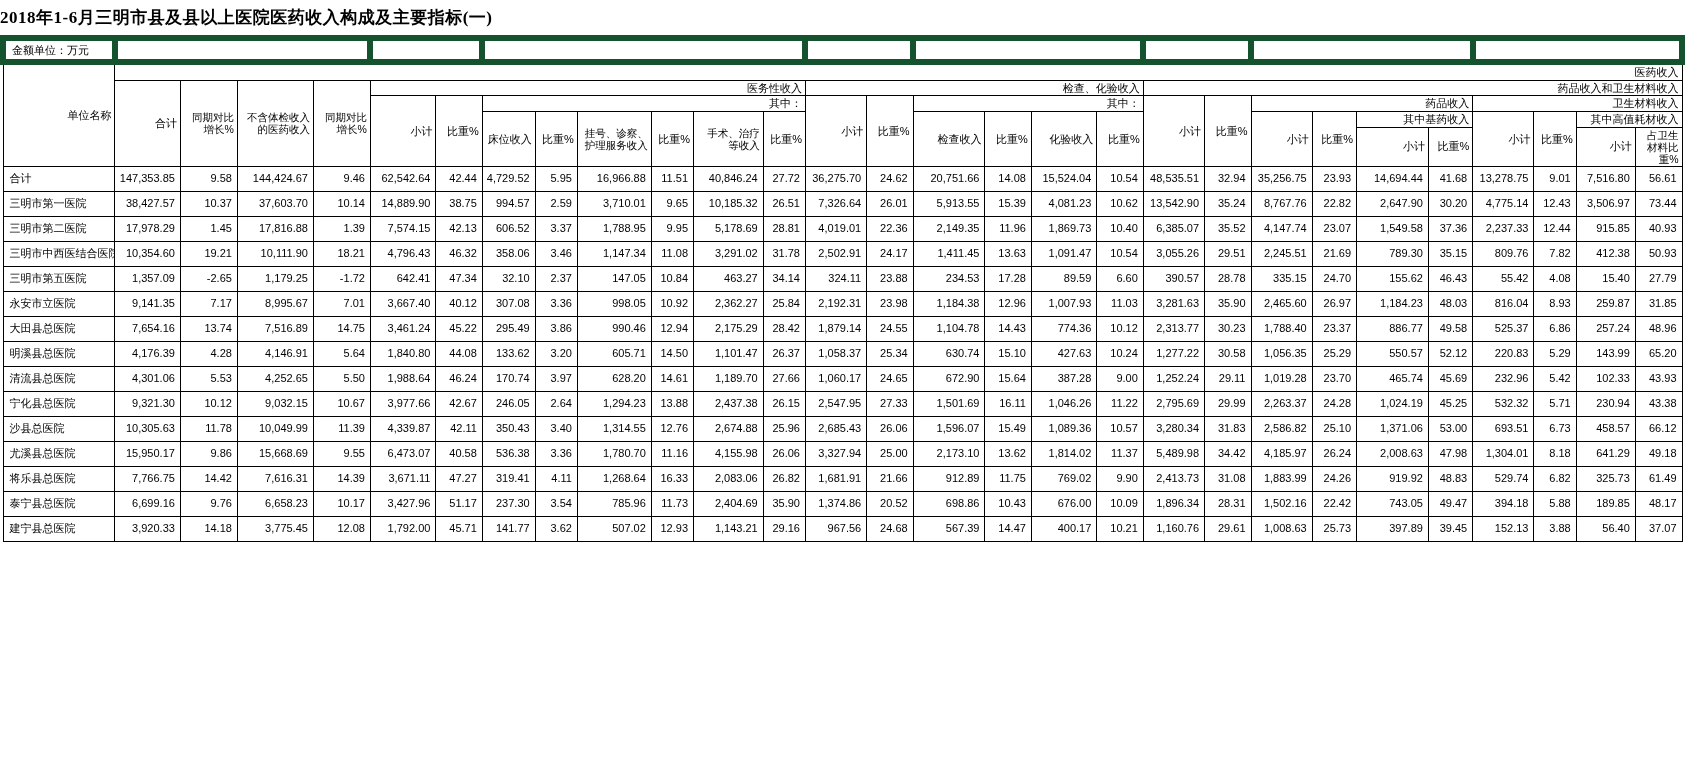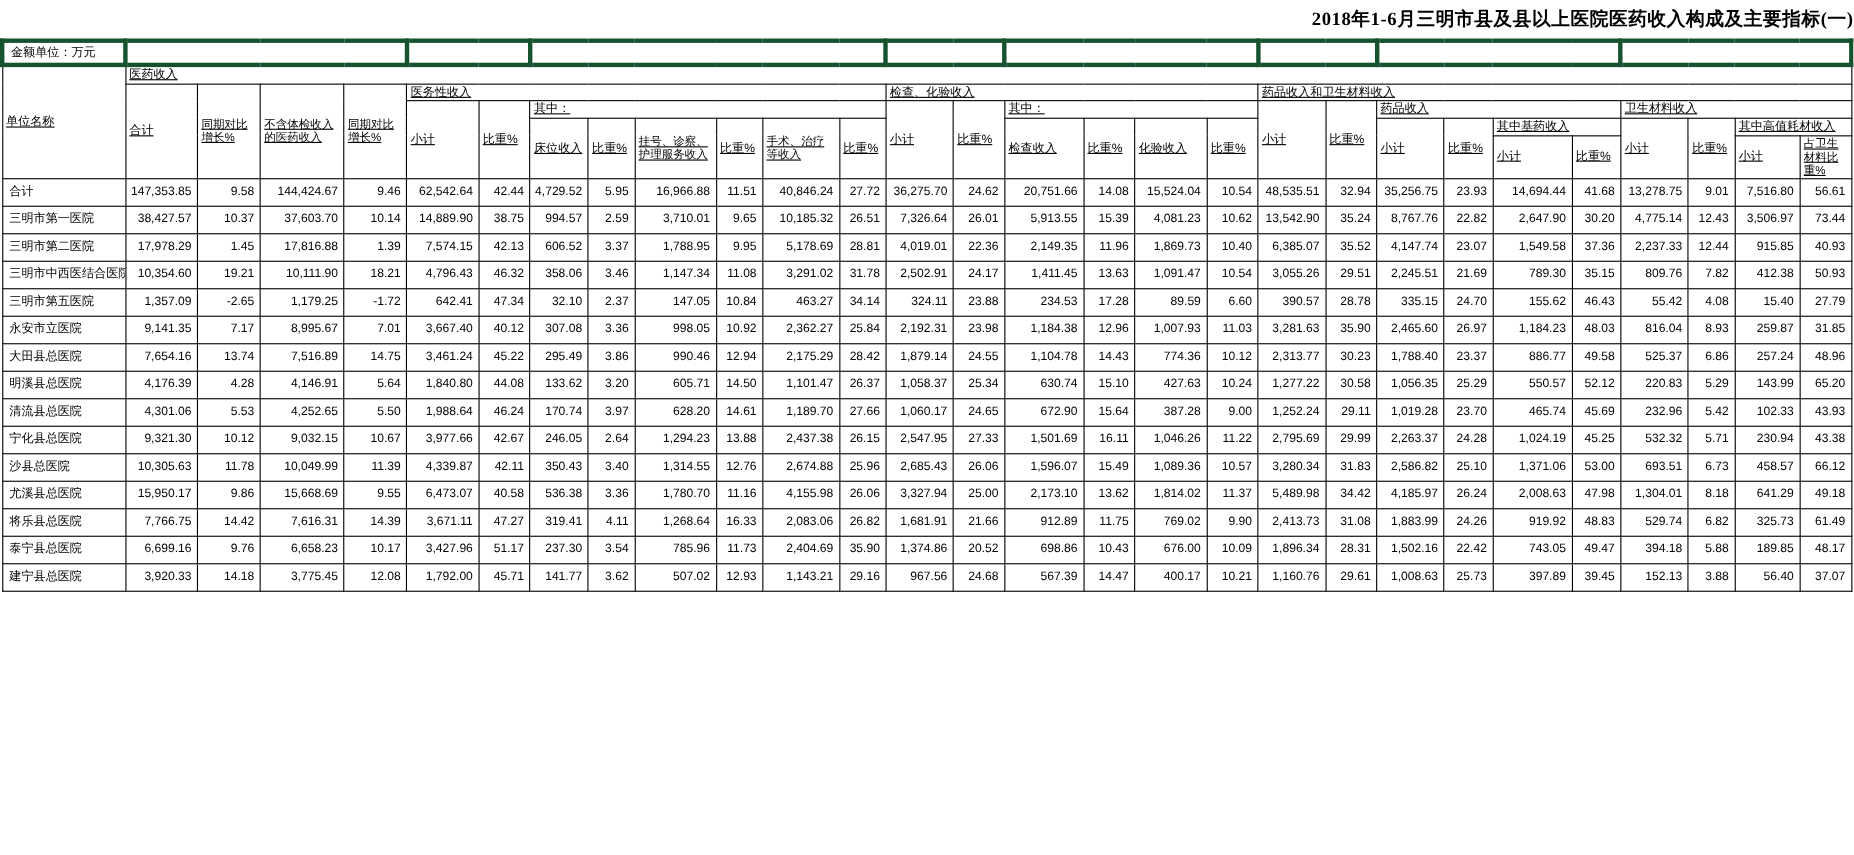--- a/index.html
+++ b/index.html
@@ -4,43 +4,43 @@
 <style>
   html,body{margin:0;padding:0;background:#fff;}
   body{
     font-family:"Liberation Sans","DejaVu Sans",sans-serif;
     width:1685px;
     height:777px;
     overflow:hidden;
     color:#000;
   }
   #page-title{
-    text-align:right;
+    text-align:left;
     font-weight:bold;
     font-size:17px;
     font-family:"Liberation Serif","DejaVu Serif",serif;
     padding:6px 0 6px 0;
     letter-spacing:0.5px;
   }
   table{
     border-collapse:collapse;
     table-layout:fixed;
     width:1685px;
     font-size:11px;
   }
   td,th{
     border:1px solid #000;
     padding:1px 3px;
     vertical-align:middle;
     font-weight:normal;
     overflow:hidden;
     line-height:1.15;
   }
-  .hdr{text-align:left;text-decoration:underline;}
-  .unit-row td{border:4px solid #14532d;height:16px;text-align:left;font-size:11px;}
+  .hdr{text-align:right;}
+  .unit-row td{border:6px solid #14532d;height:16px;text-align:left;font-size:11px;}
   .num{text-align:right;padding-right:5px;white-space:nowrap;}
   .name{text-align:left;padding-left:6px;white-space:nowrap;}
   .r{height:25px;}
   .thin{font-size:10.5px;margin-top:20px;}
 </style>
 </head>
 <body>
 
 <div id="page-title">2018年1-6月三明市县及县以上医院医药收入构成及主要指标(一)</div>
 

